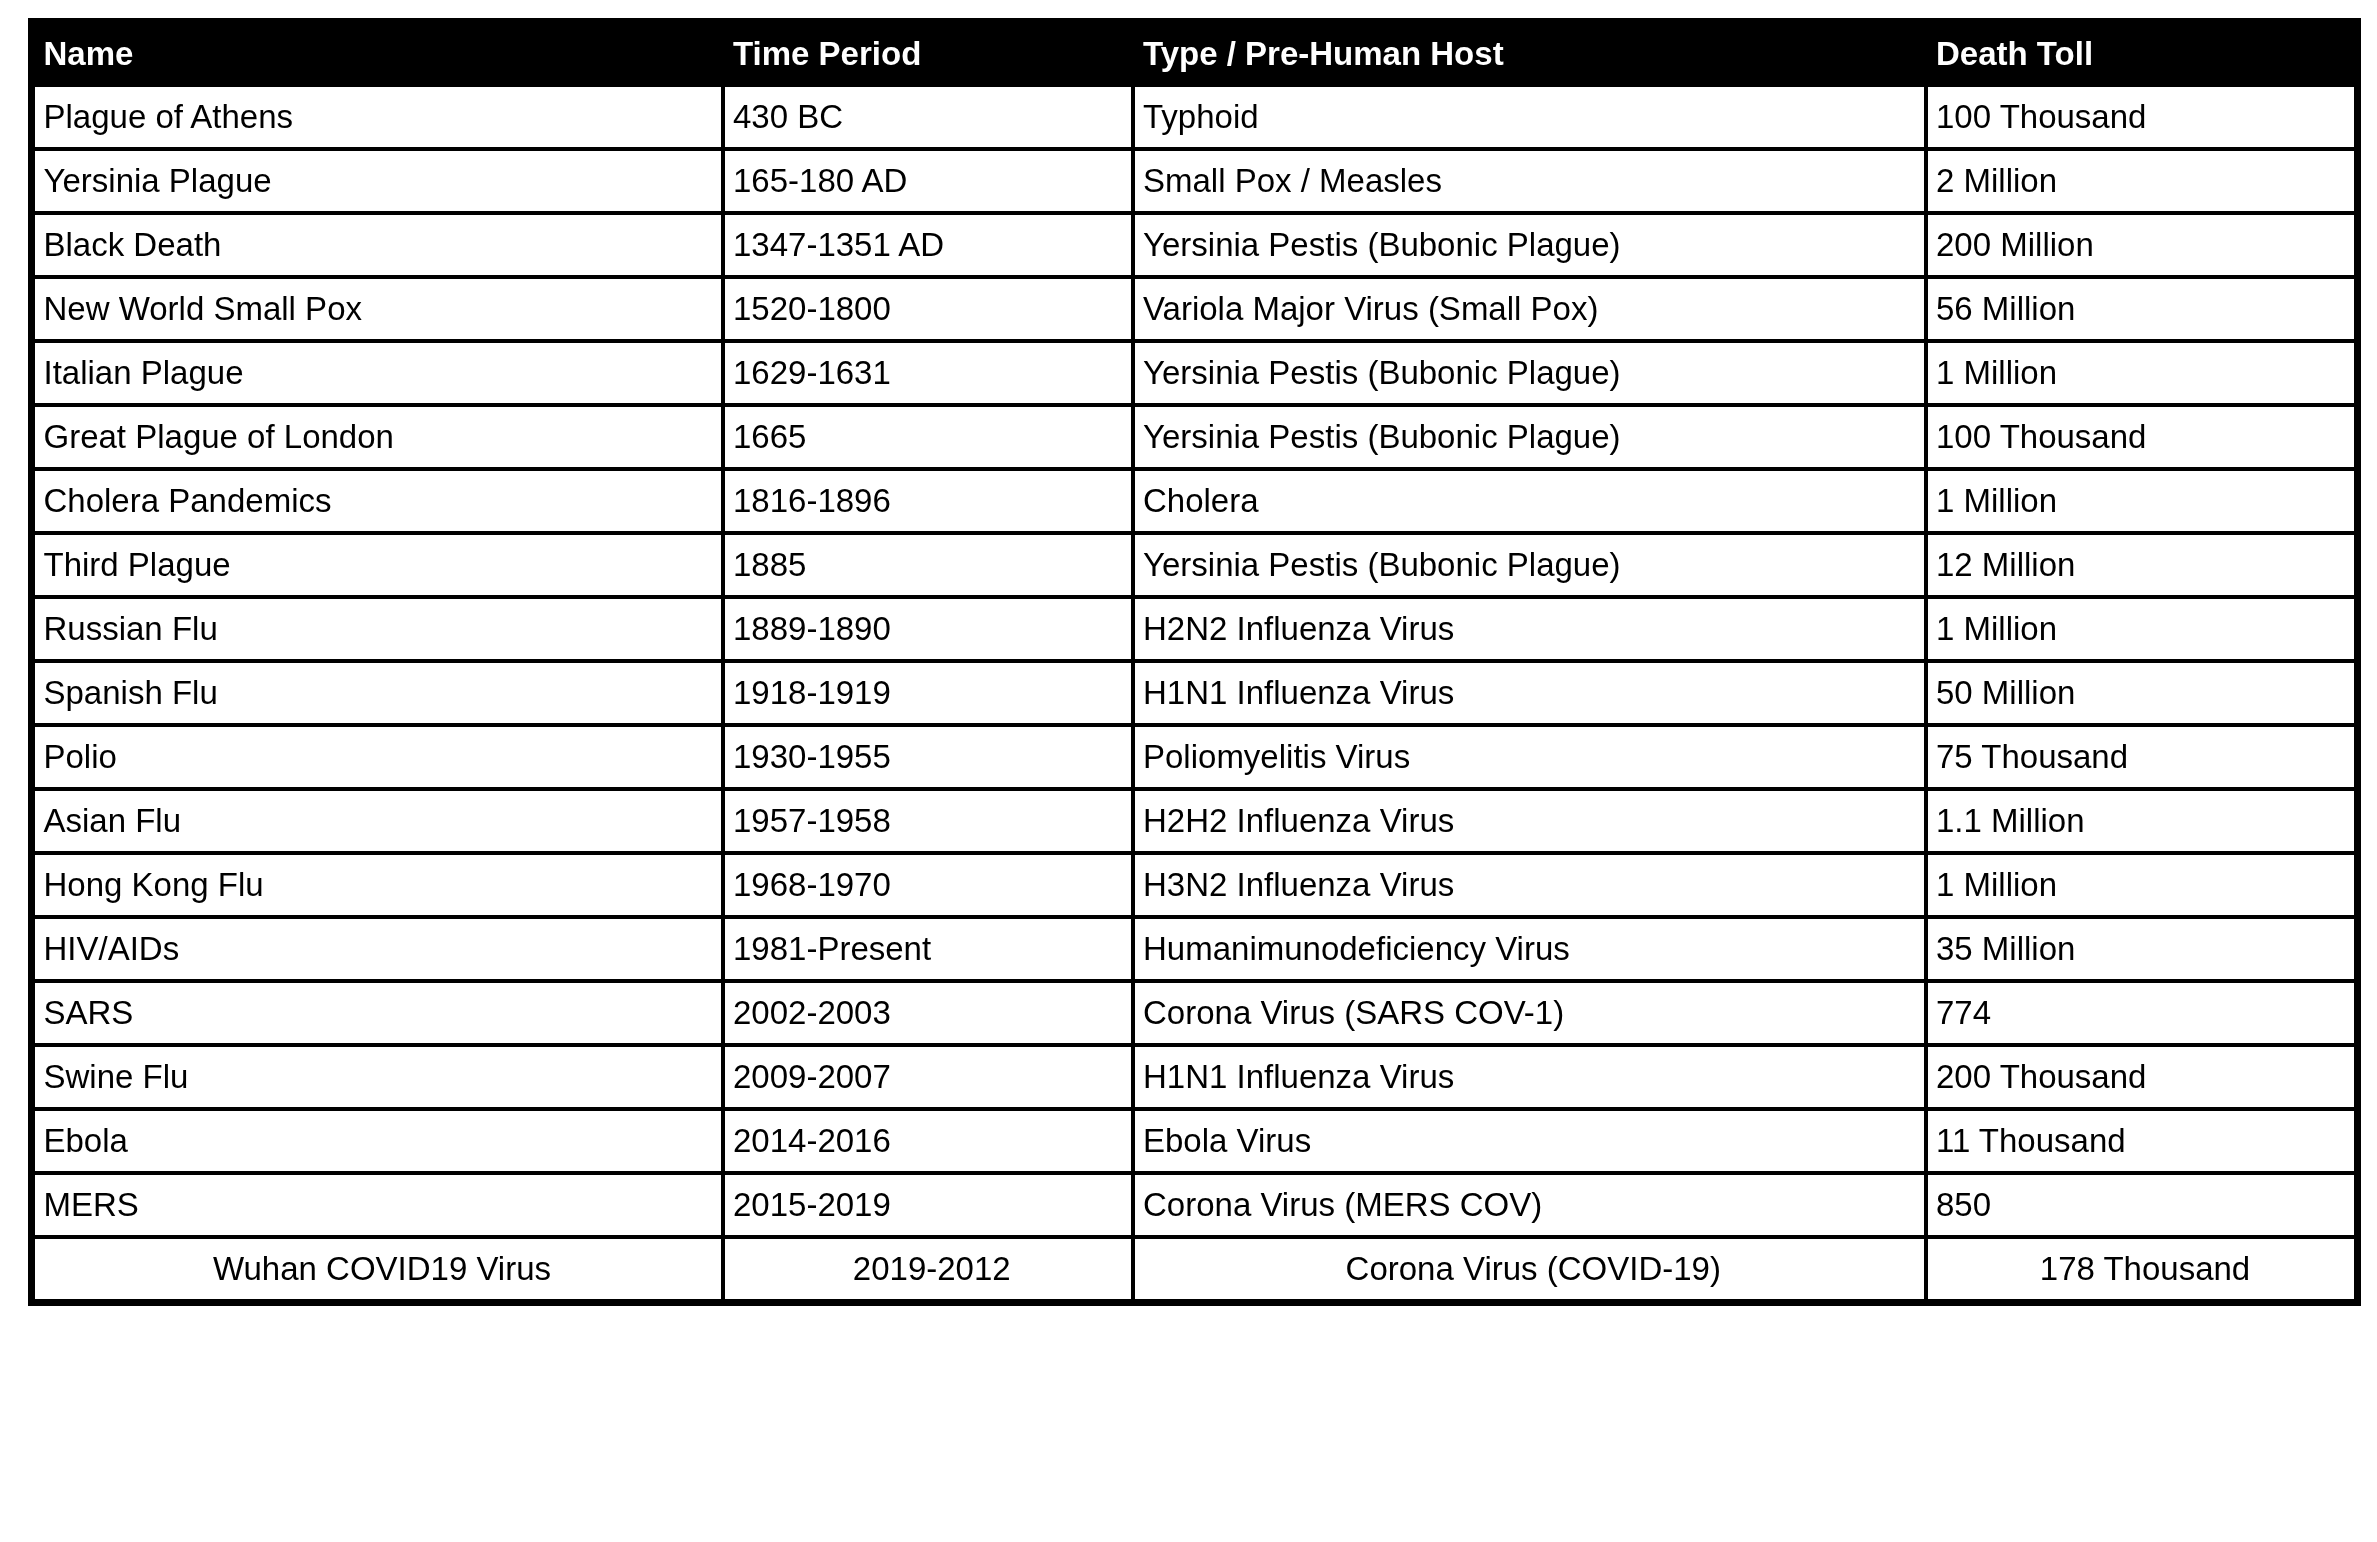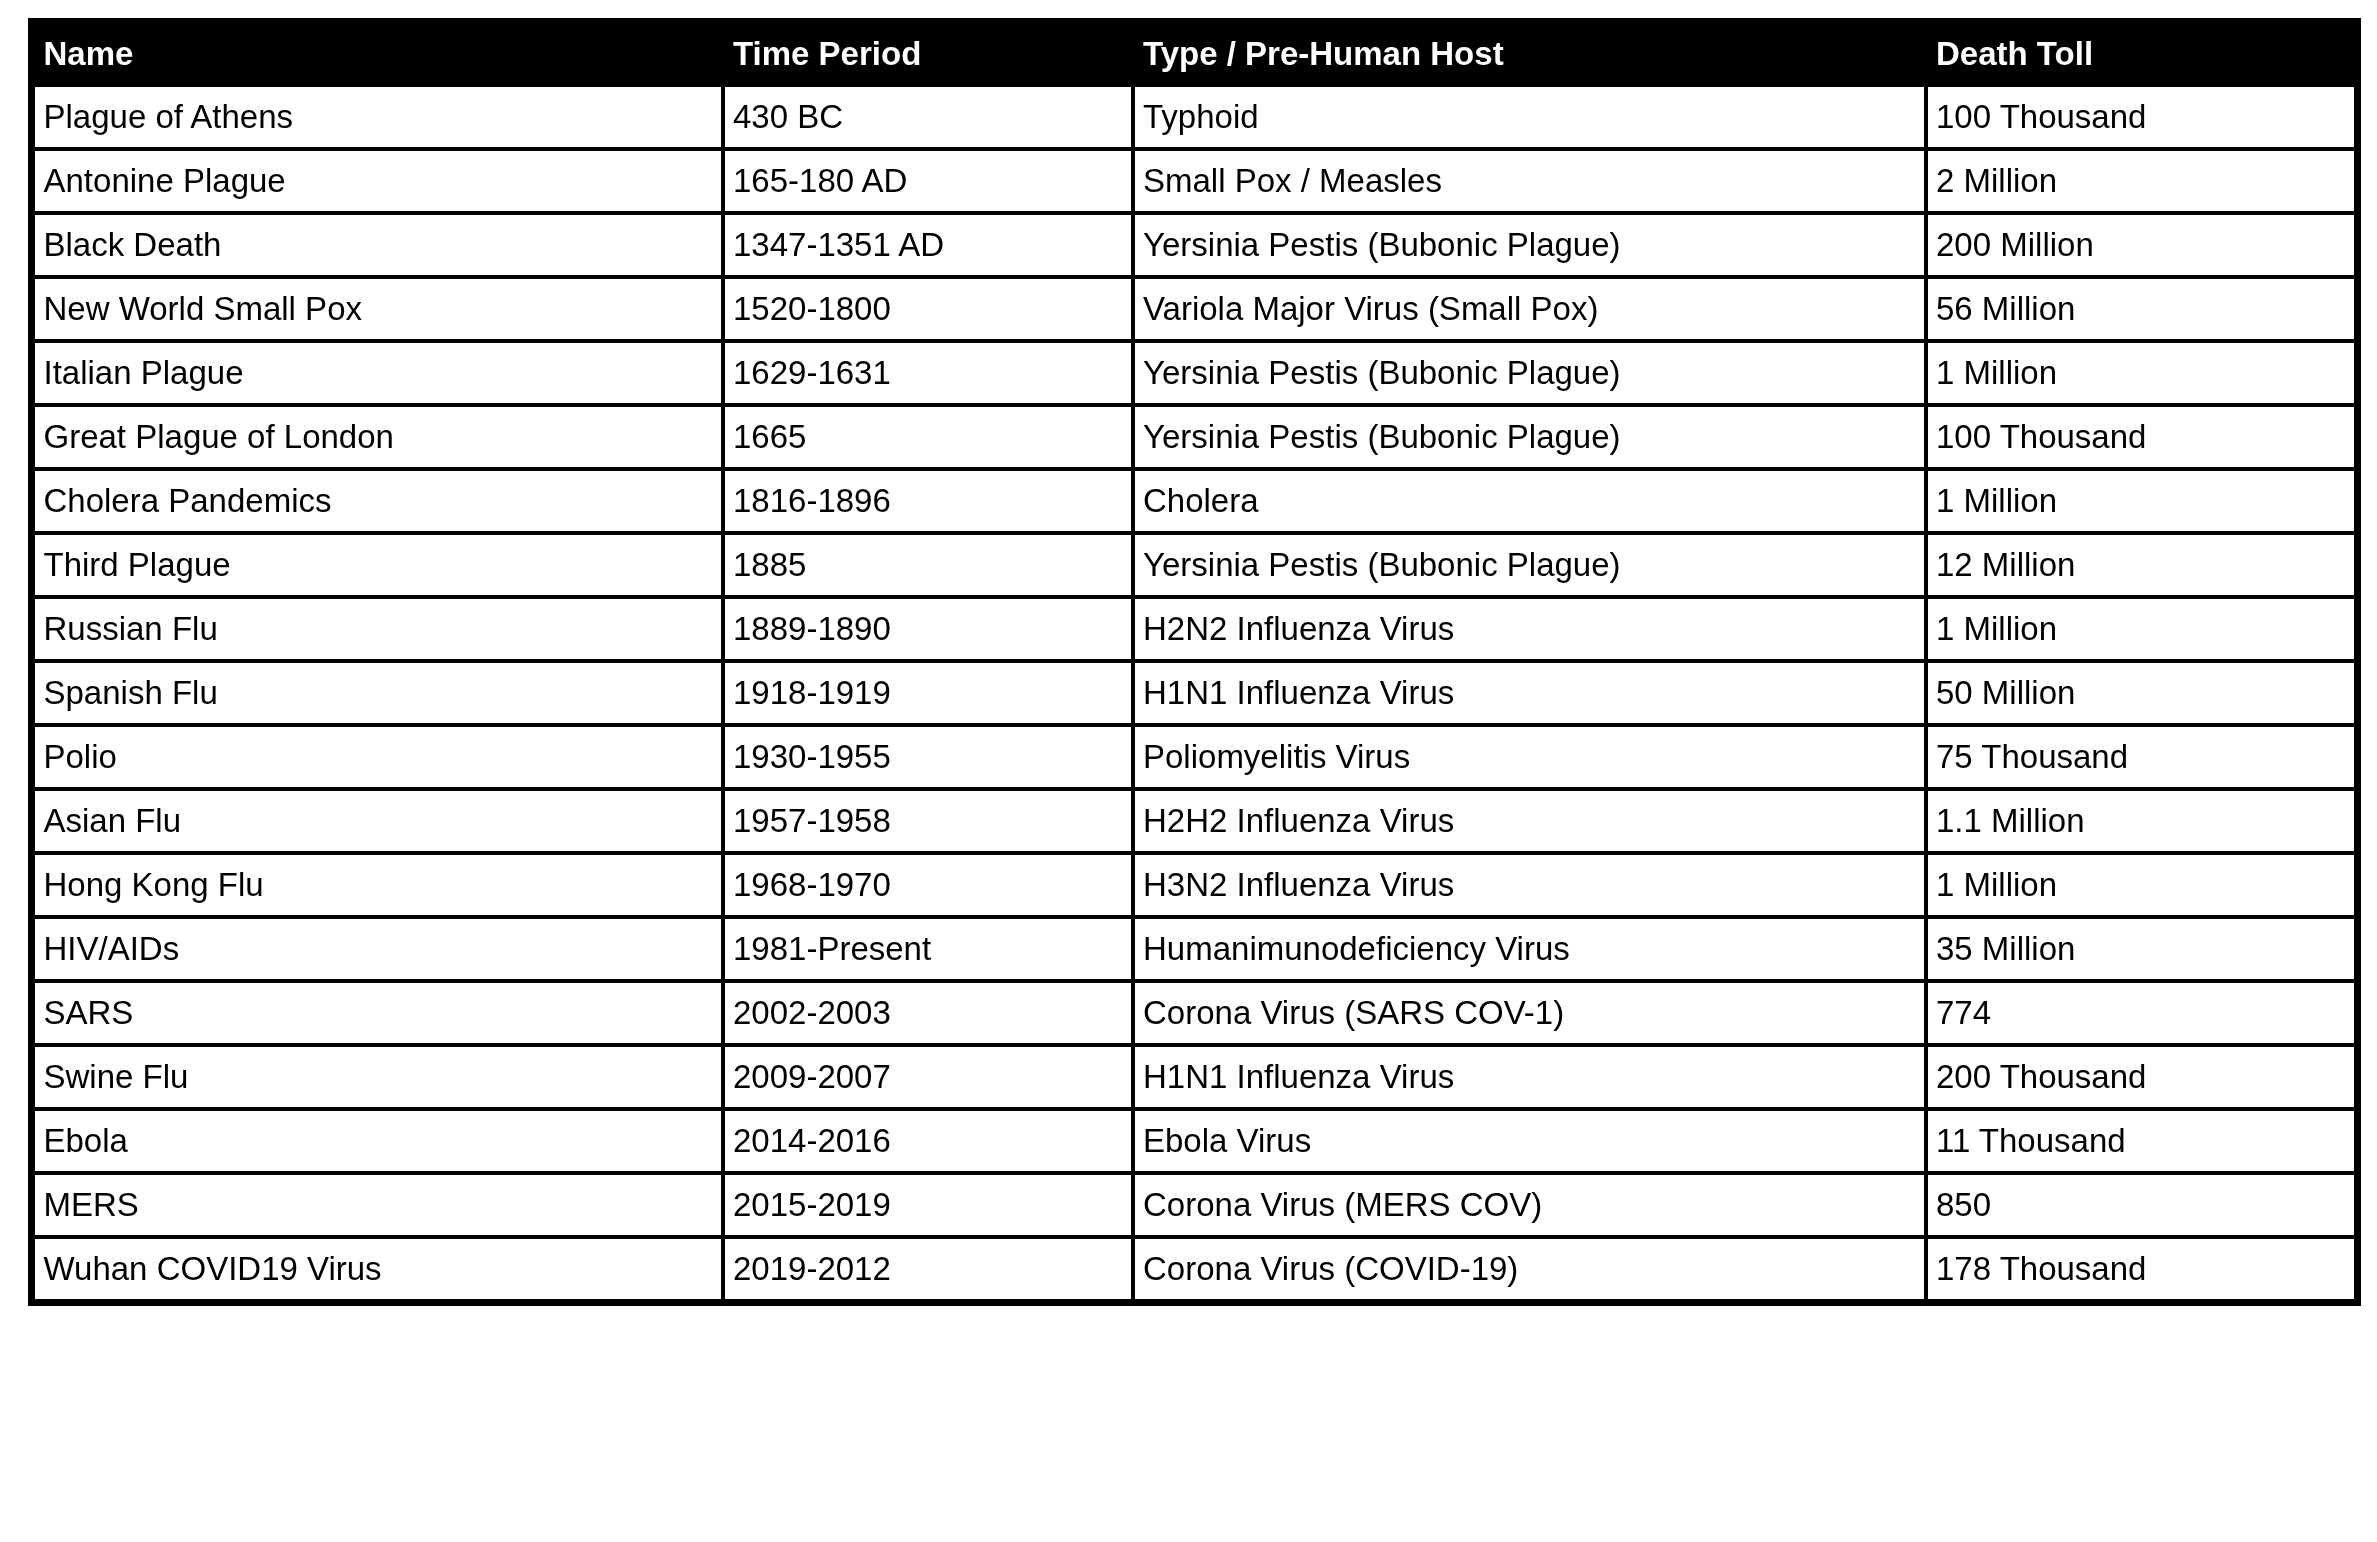--- a/index.html
+++ b/index.html
@@ -52,20 +52,21 @@
     border-top: 7.5px solid #000000;
     border-bottom: 4.8px solid #000000;
   }
   table.pandemic-table tbody td {
     background: #ffffff;
     color: #000000;
     font-weight: normal;
   }
   table.pandemic-table tbody tr:last-child td {
     border-bottom: 7.5px solid #000000;
+    text-align: center;
   }
   table.pandemic-table th:first-child,
   table.pandemic-table td:first-child {
     border-left: 7.5px solid #000000;
   }
   table.pandemic-table th:last-child,
   table.pandemic-table td:last-child {
     border-right: 7.5px solid #000000;
   }
 </style>
@@ -89,21 +90,21 @@
       </tr>
     </thead>
     <tbody>
       <tr>
         <td>Plague of Athens</td>
         <td>430 BC</td>
         <td>Typhoid</td>
         <td>100 Thousand</td>
       </tr>
       <tr>
-        <td>Antonine Plague</td>
+        <td>Yersinia Plague</td>
         <td>165-180 AD</td>
         <td>Small Pox / Measles</td>
         <td>2 Million</td>
       </tr>
       <tr>
         <td>Black Death</td>
         <td>1347-1351 AD</td>
         <td>Yersinia Pestis (Bubonic Plague)</td>
         <td>200 Million</td>
       </tr>

